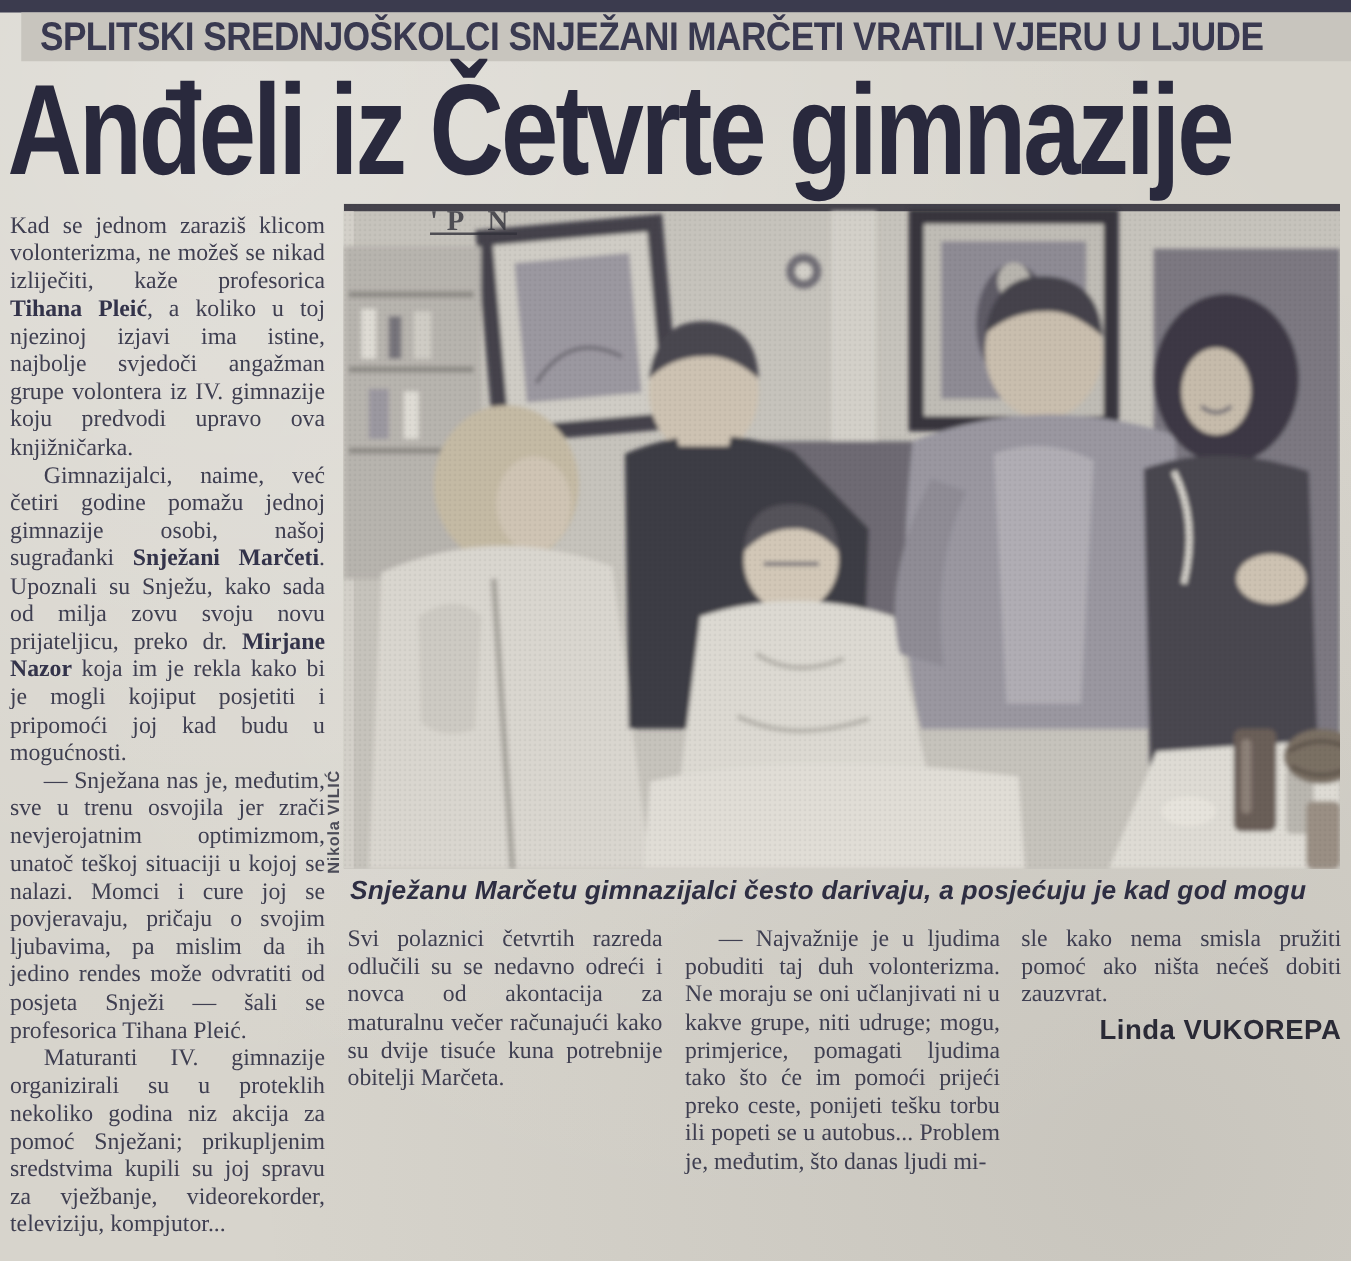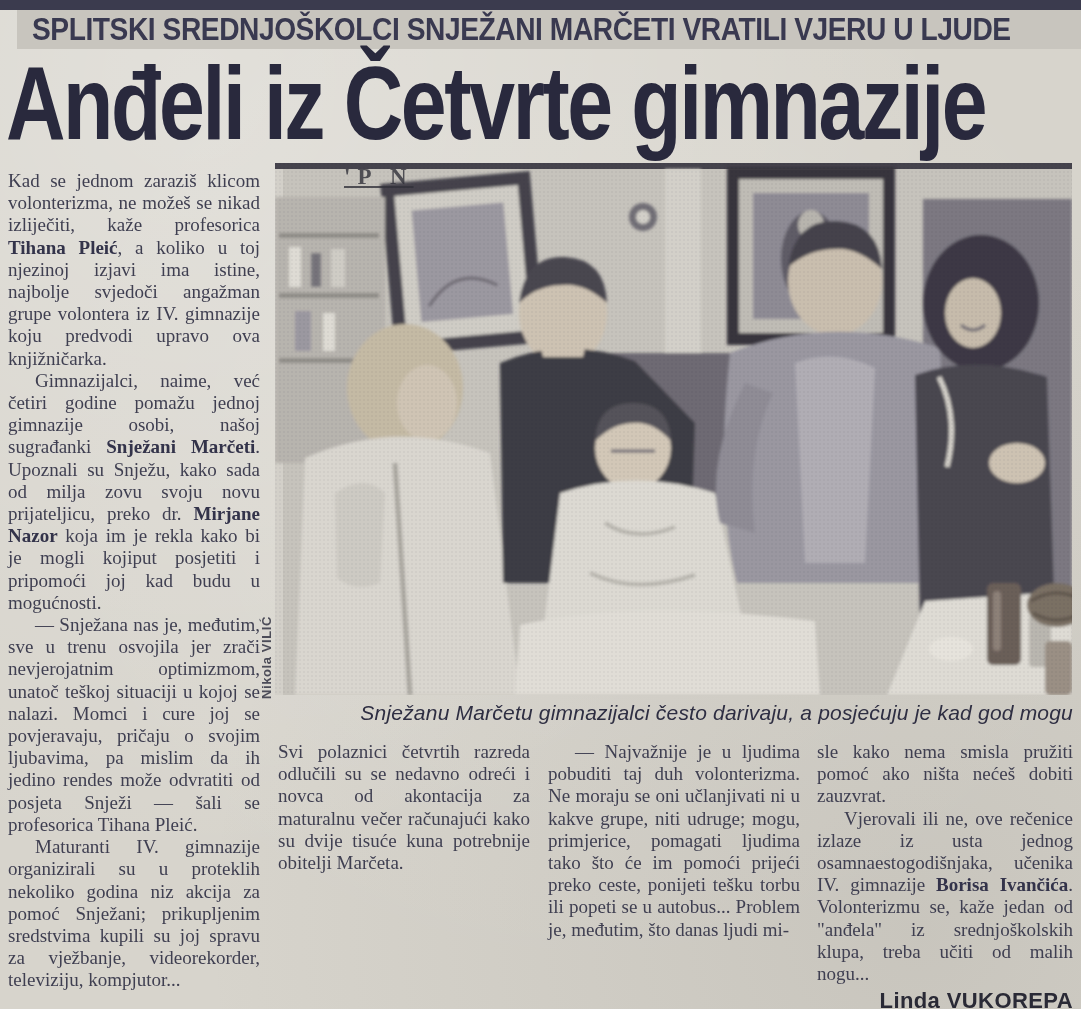--- a/index.html
+++ b/index.html
@@ -38,22 +38,22 @@
   .overprint{
     position:absolute;left:344px;top:164px;font-family:"Liberation Serif",serif;
     font-weight:bold;font-size:23px;color:#31313a;letter-spacing:7px;opacity:.8;text-decoration:underline;
   }
   .photo-credit{
     position:absolute;left:259px;top:699px;transform:rotate(-90deg);transform-origin:0 0;
     font-family:"Liberation Sans",sans-serif;font-size:13px;font-weight:bold;
     color:#4c4c58;letter-spacing:.6px;white-space:nowrap;
   }
   .caption{
-    position:absolute;left:280px;top:701px;width:793px;text-align:right;
-    font-family:"Liberation Sans",sans-serif;font-style:italic;font-weight:normal;
+    position:absolute;left:280px;top:701px;width:793px;text-align:left;
+    font-family:"Liberation Sans",sans-serif;font-style:italic;font-weight:bold;
     font-size:21px;color:#2e2e42;letter-spacing:.2px;
   }
   .byline{
     margin-top:5px;text-align:right;font-family:"Liberation Sans",sans-serif;
     font-weight:bold;font-size:22px;color:#2a2a36;letter-spacing:.4px;
   }
 </style>
 </head>
 <body>
 
@@ -190,17 +190,16 @@
   <div class="col" id="col2">
     <p><span>Svi polaznici četvrtih razreda odlučili su se nedavno odreći i novca od akontacija za maturalnu večer računajući kako su dvije tisuće kuna potrebnije obitelji Marčeta.</span></p>
   </div>
 
   <div class="col" id="col3">
     <p class="indent"><span>— Najvažnije je u ljudima pobuditi taj duh volonterizma. Ne moraju se oni učlanjivati ni u kakve grupe, niti udruge; mogu, primjerice, pomagati ljudima tako što će im pomoći prijeći preko ceste, ponijeti tešku torbu ili popeti se u autobus... Problem je, međutim, što danas ljudi mi-</span></p>
   </div>
 
   <div class="col" id="col4">
     <p><span>sle kako nema smisla pružiti pomoć ako ništa nećeš dobiti zauzvrat.</span></p>
-    <p class="indent"><span>Vjerovali ili ne, ove rečenice izlaze iz usta jednog osamnaestogodišnjaka, učenika IV. gimnazije </span><b>Borisa Ivančića</b><span>. Volonterizmu se, kaže jedan od "anđela" iz srednjoškolskih klupa, treba učiti od malih nogu...</span></p>
     <div class="byline">Linda VUKOREPA</div>
   </div>
 
 </div>
 
 </body></html>

